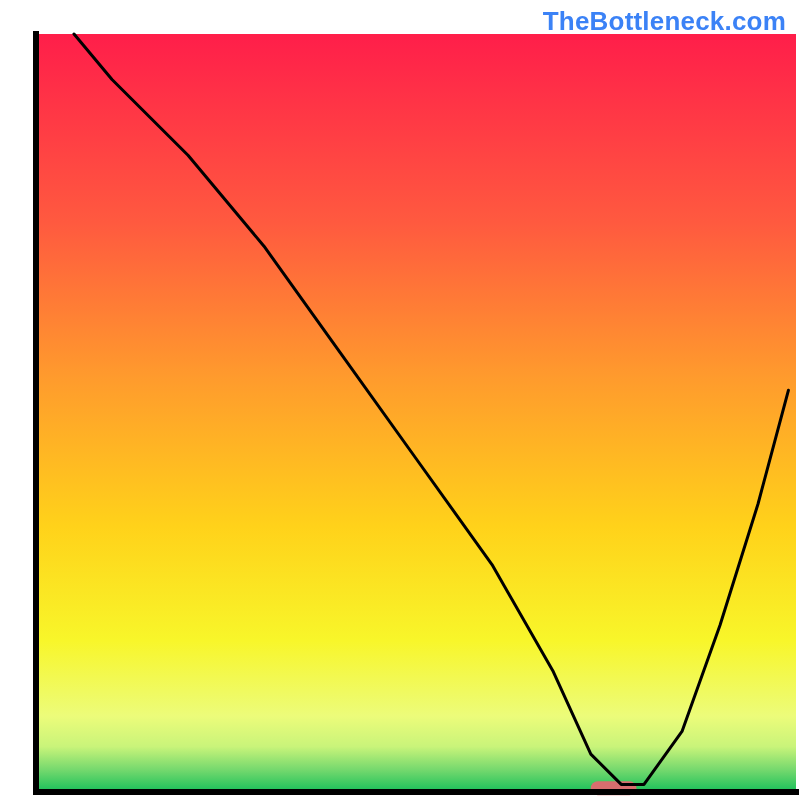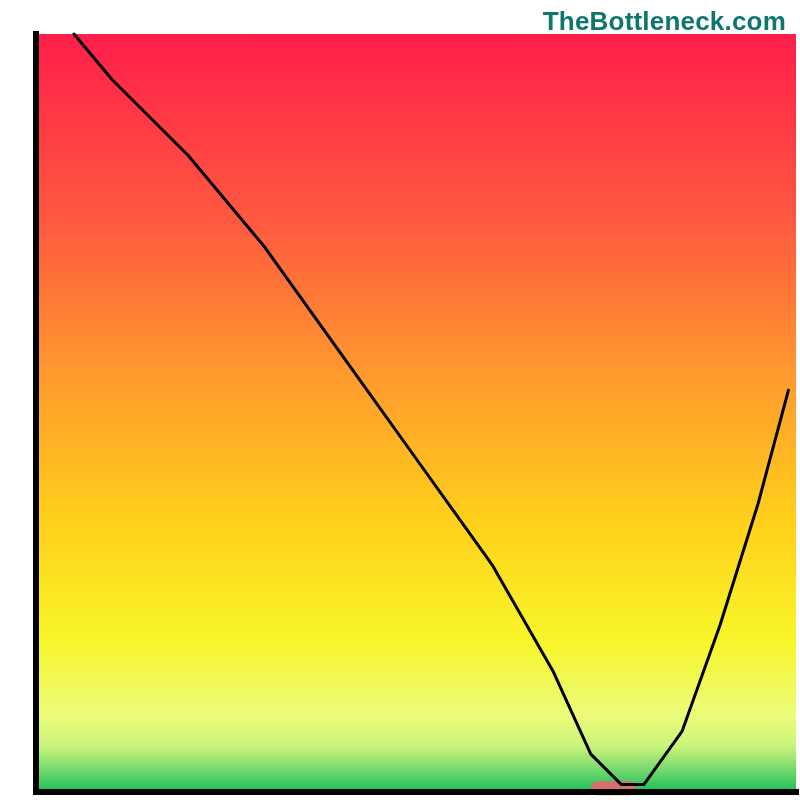--- a/index.html
+++ b/index.html
@@ -16,21 +16,21 @@
     height: 800px;
     box-sizing: border-box;
   }
   .watermark {
     position: absolute;
     top: 6px;
     right: 14px;
     font-family: Arial, Helvetica, sans-serif;
     font-size: 26px;
     font-weight: 600;
-    color: #0f766e;
+    color: #3b82f6;
     letter-spacing: 0.2px;
     z-index: 5;
   }
   svg {
     position: absolute;
     top: 0;
     left: 0;
   }
 </style>
 </head>

